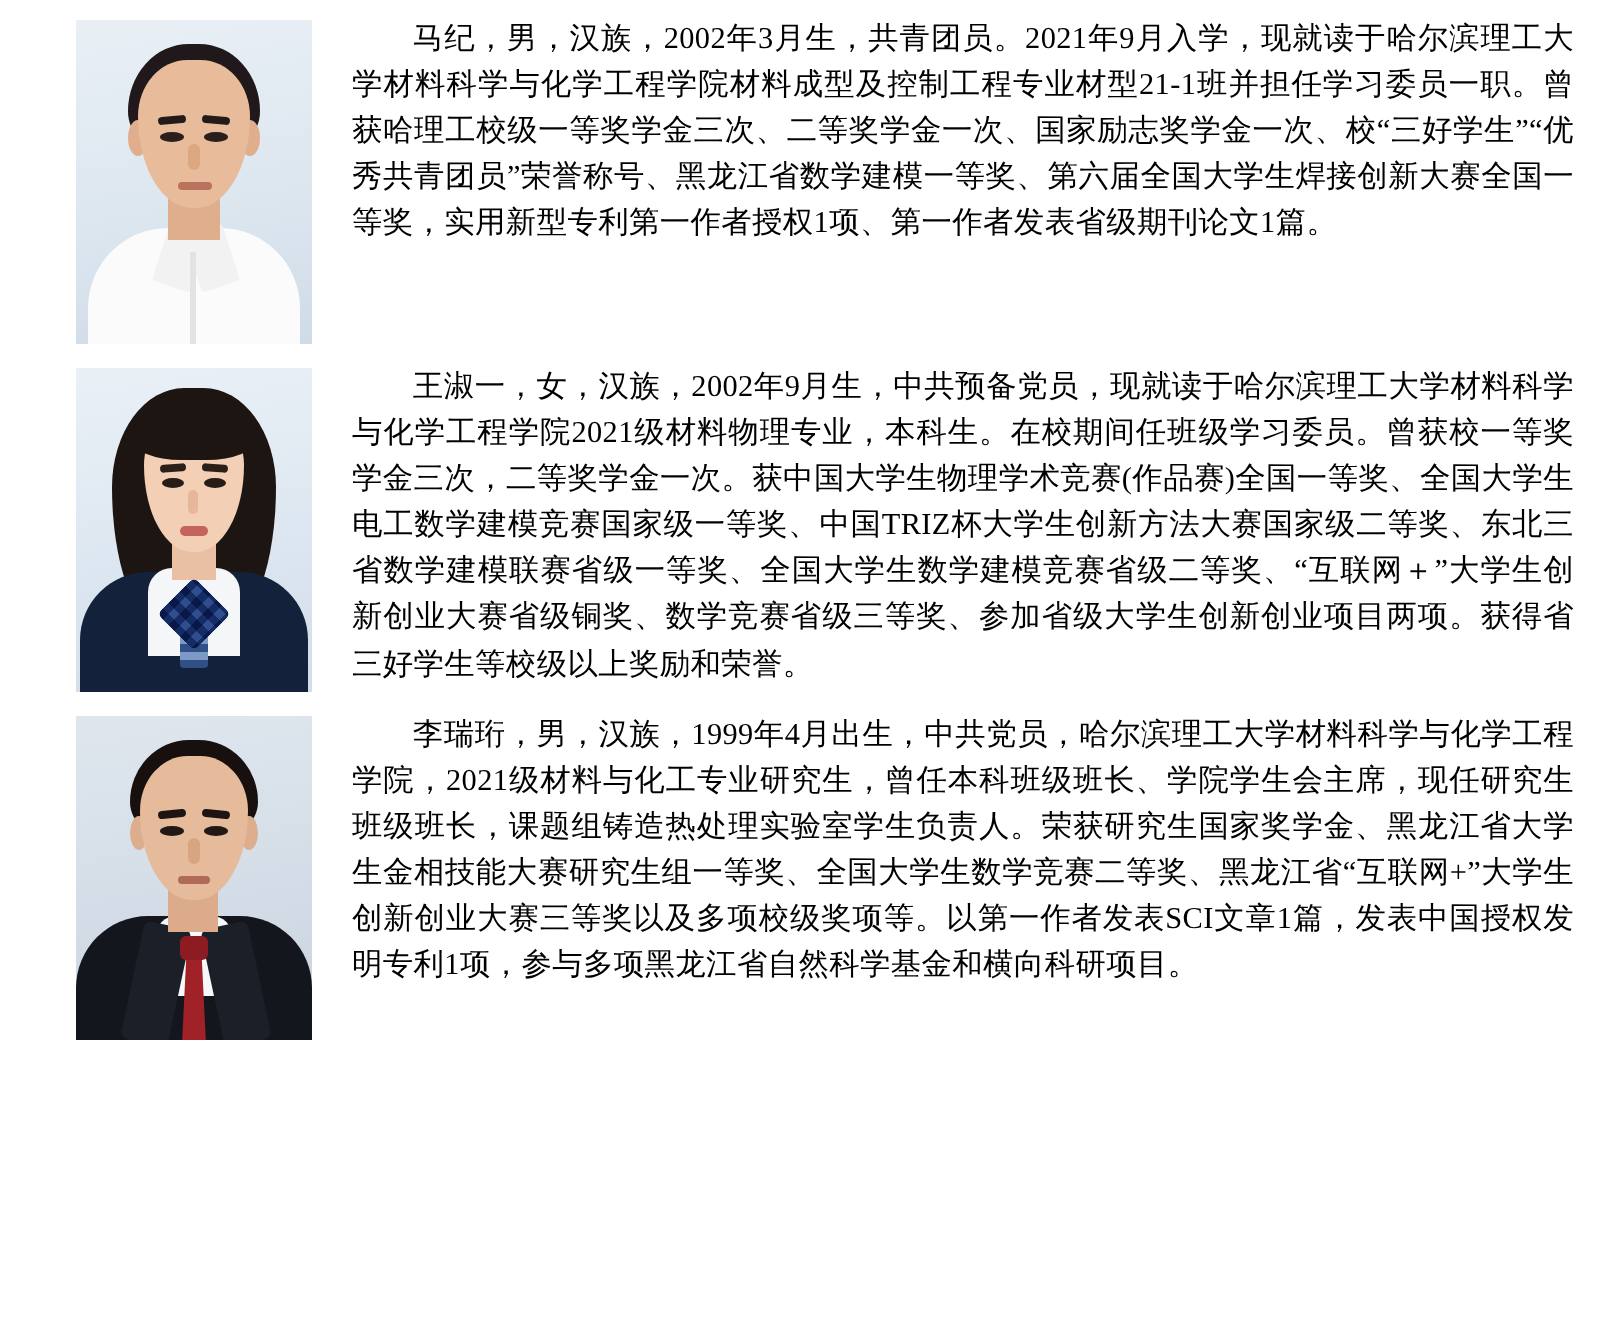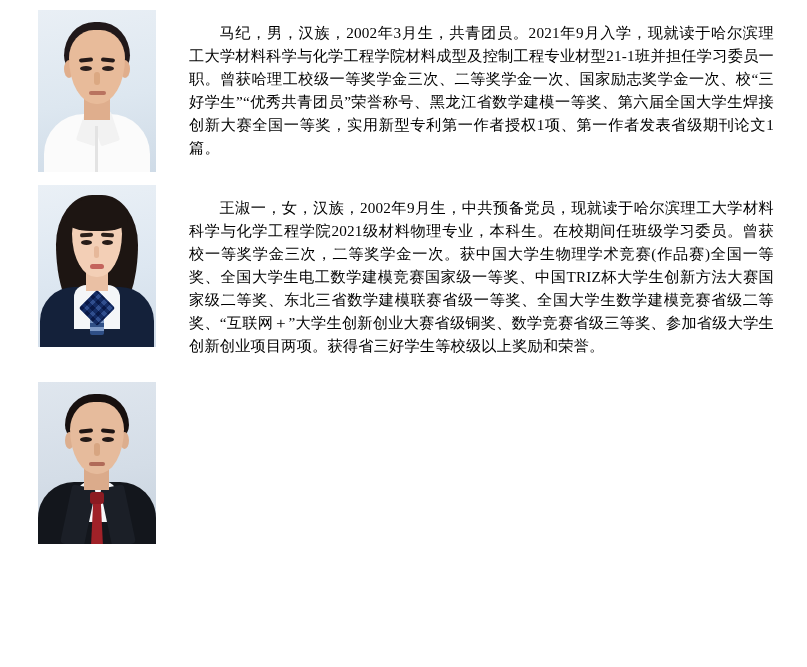--- a/index.html
+++ b/index.html
@@ -46,21 +46,21 @@
     padding-left: 4px;
     padding-right: 2px;
   }
   .bio {
     font-size: 15.2px;
     line-height: 1.52;
     text-align: justify;
     text-justify: inter-ideograph;
     text-indent: 2em;
     letter-spacing: 0.2px;
-    margin: 13px;
+    margin: 0;
     word-break: break-all;
   }
 
   
   .p1 { background: linear-gradient(170deg,#e9eff5 0%, #dde7f0 55%, #cfdbe7 100%); }
   .p1 .hair {
     position: absolute; left: 26px; top: 12px; width: 66px; height: 56px;
     background: #20181a; border-radius: 46% 46% 38% 38% / 60% 60% 40% 40%;
   }
   .p1 .face {
@@ -244,15 +244,18 @@
         <div class="ear-r"></div>
         <div class="face"></div>
         <div class="brow-l"></div>
         <div class="brow-r"></div>
         <div class="eye-l"></div>
         <div class="eye-r"></div>
         <div class="nose"></div>
         <div class="mouth"></div>
       </div>
     </div>
+    <div class="text-cell">
+      <p class="bio">李瑞珩，男，汉族，1999年4月出生，中共党员，哈尔滨理工大学材料科学与化学工程学院，2021级材料与化工专业研究生，曾任本科班级班长、学院学生会主席，现任研究生班级班长，课题组铸造热处理实验室学生负责人。荣获研究生国家奖学金、黑龙江省大学生金相技能大赛研究生组一等奖、全国大学生数学竞赛二等奖、黑龙江省“互联网+”大学生创新创业大赛三等奖以及多项校级奖项等。以第一作者发表SCI文章1篇，发表中国授权发明专利1项，参与多项黑龙江省自然科学基金和横向科研项目。</p>
+    </div>
   </div>
 
 </div>
 
 </body></html>

